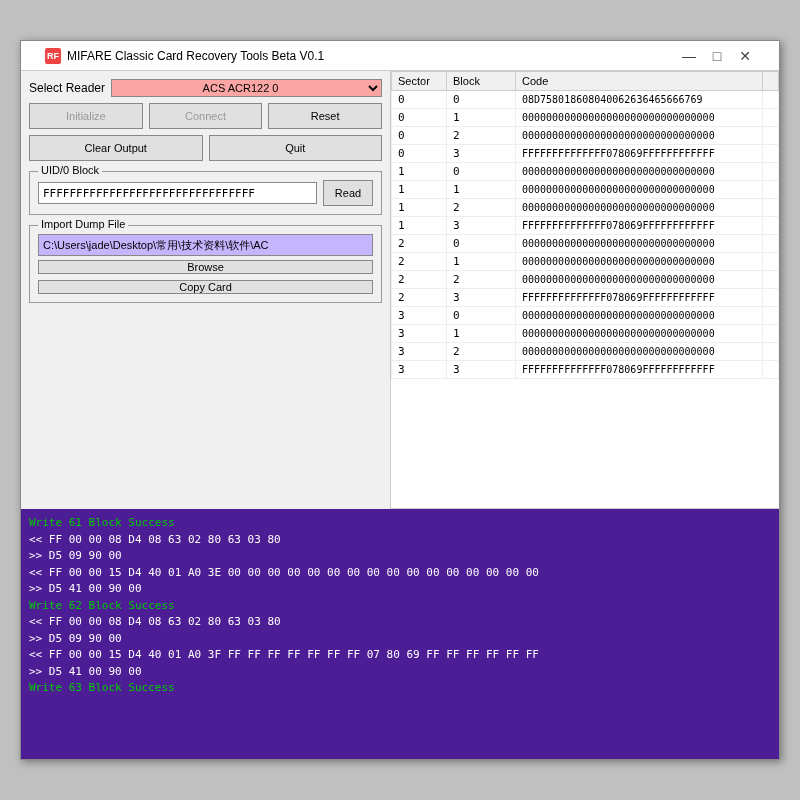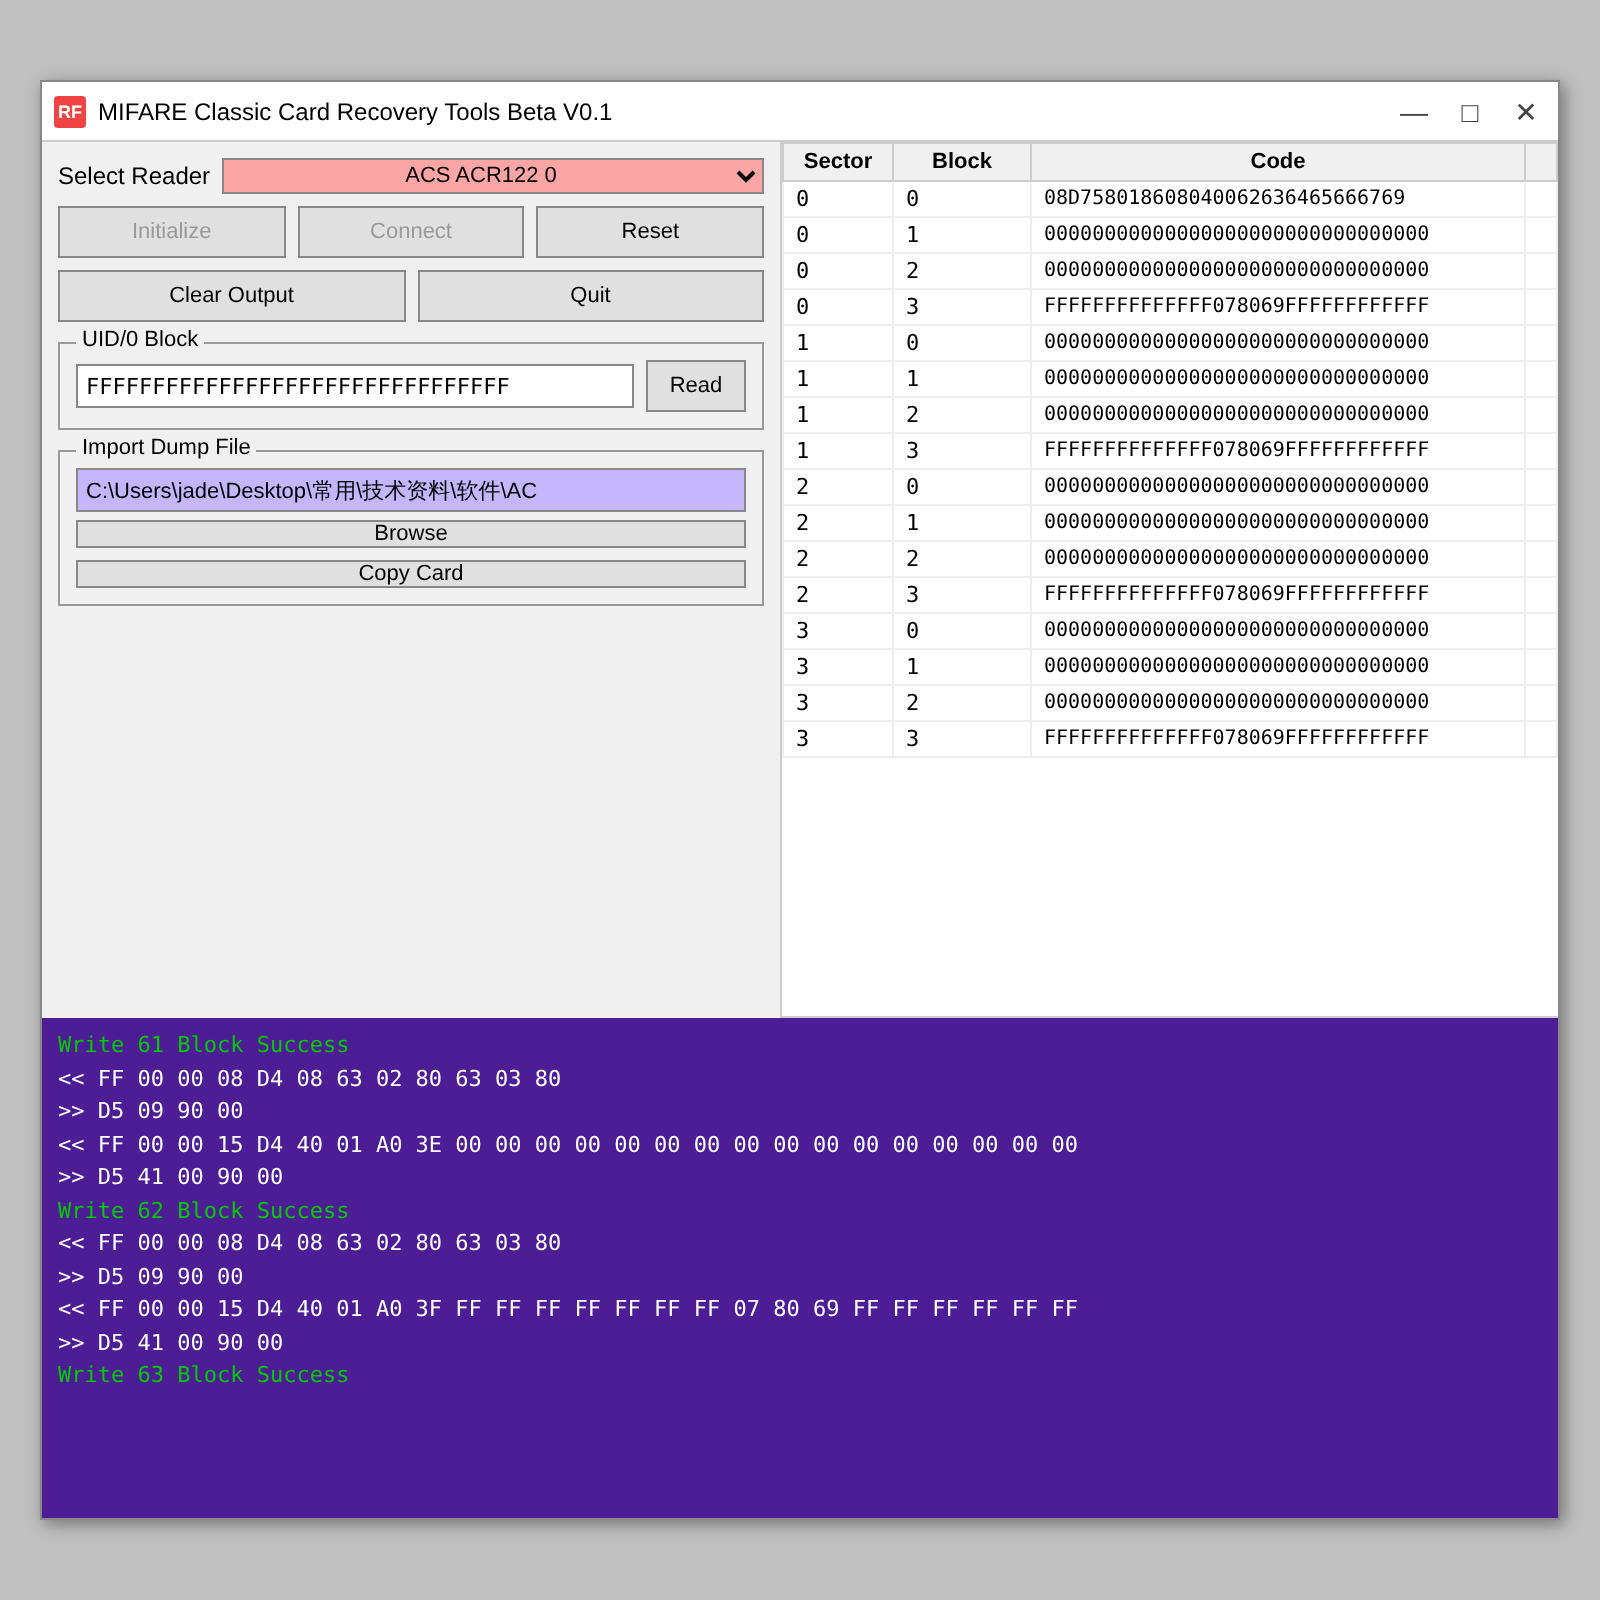--- a/index.html
+++ b/index.html
@@ -21,21 +21,21 @@
       border: 1px solid #888;
       box-shadow: 2px 2px 8px rgba(0,0,0,0.4);
       display: flex;
       flex-direction: column;
     }
     .title-bar {
       background: #fff;
       border-bottom: 1px solid #ccc;
       display: flex;
       align-items: center;
-      padding: 4px 6px;
+      padding: 4px 24px;
       height: 30px;
       flex-shrink: 0;
     }
     .title-bar-icon {
       width: 16px;
       height: 16px;
       background: #e44;
       border-radius: 2px;
       margin-right: 6px;
       flex-shrink: 0;
@@ -172,24 +172,24 @@
     }
     table {
       width: 100%;
       border-collapse: collapse;
       font-size: 11px;
     }
     thead th {
       background: #f0f0f0;
       border: 1px solid #ccc;
       padding: 3px 6px;
-      text-align: center;
+      text-align: left;
       position: sticky;
       top: 0;
-      font-weight: bold;
+      font-weight: normal;
     }
     tbody td {
       border: 1px solid #eee;
       padding: 2px 6px;
       white-space: nowrap;
       font-family: monospace;
       font-size: 11px;
     }
 
     .bottom-panel {

